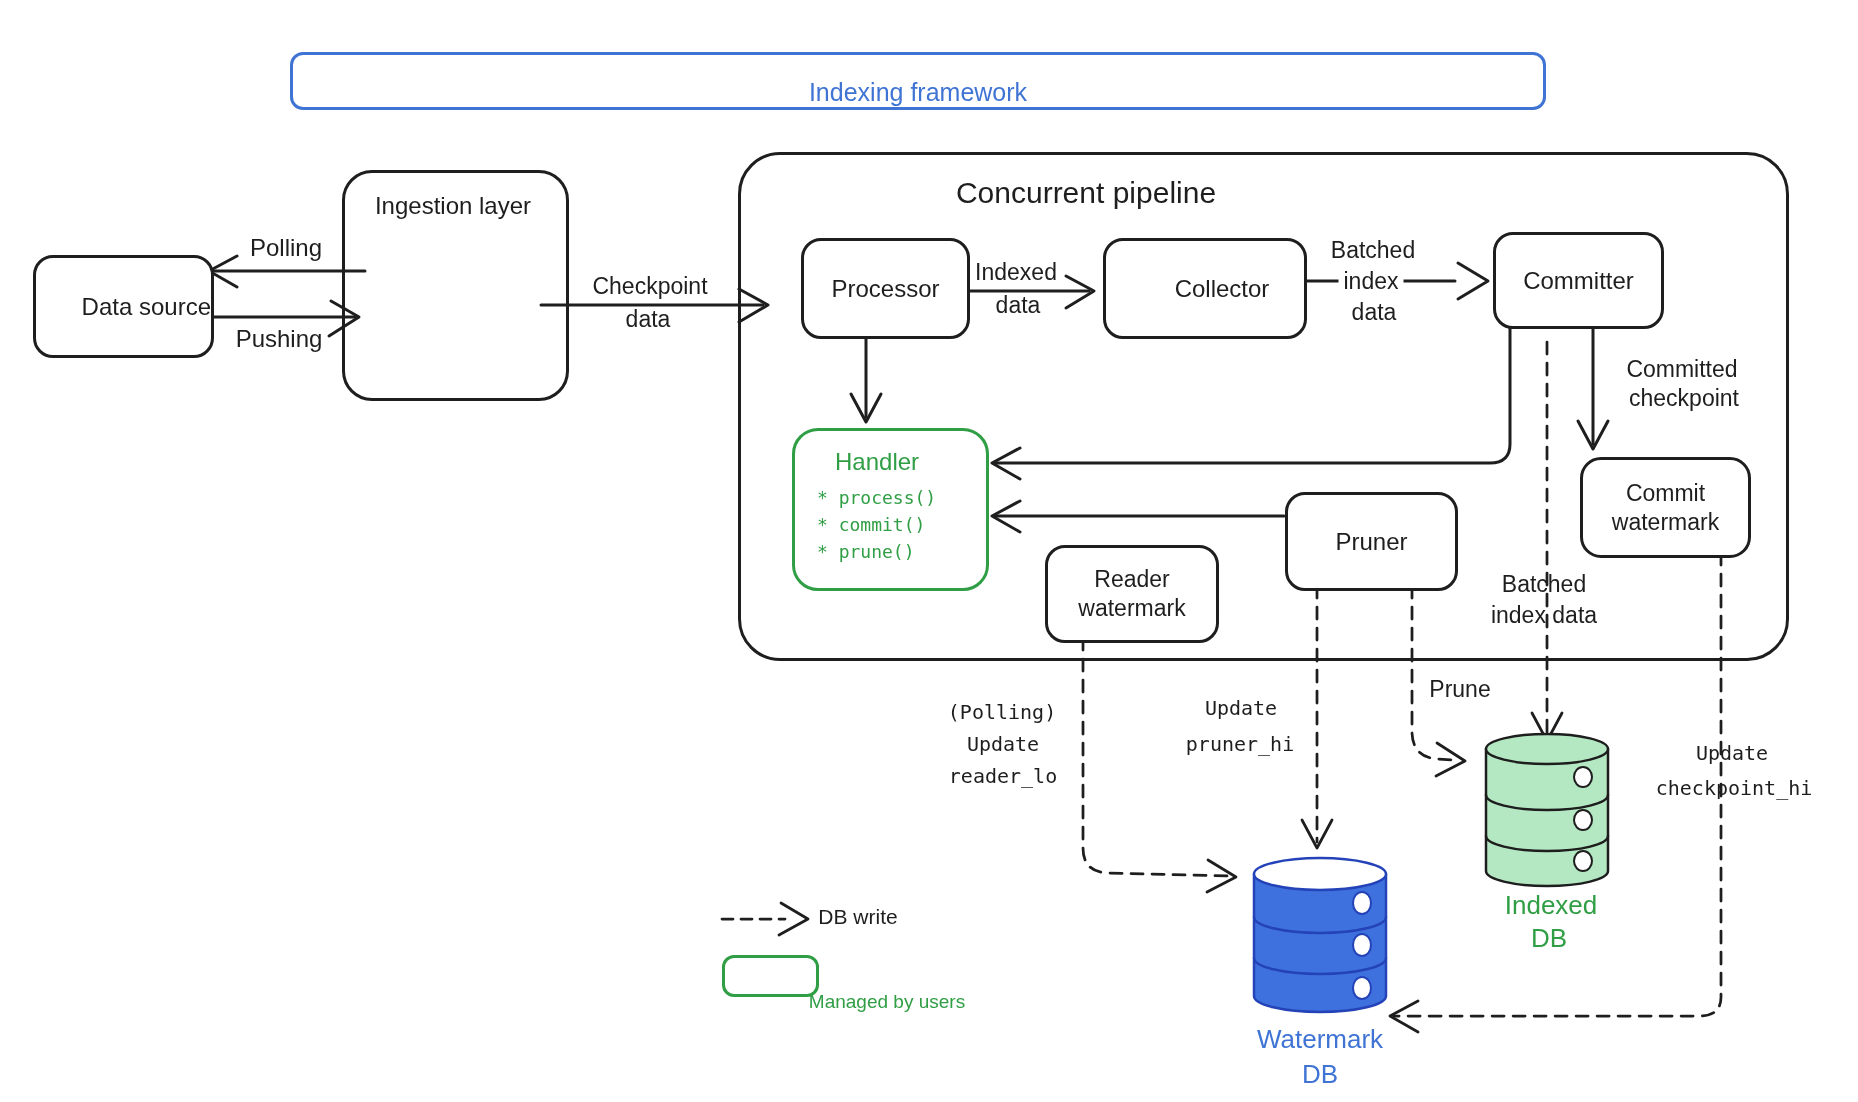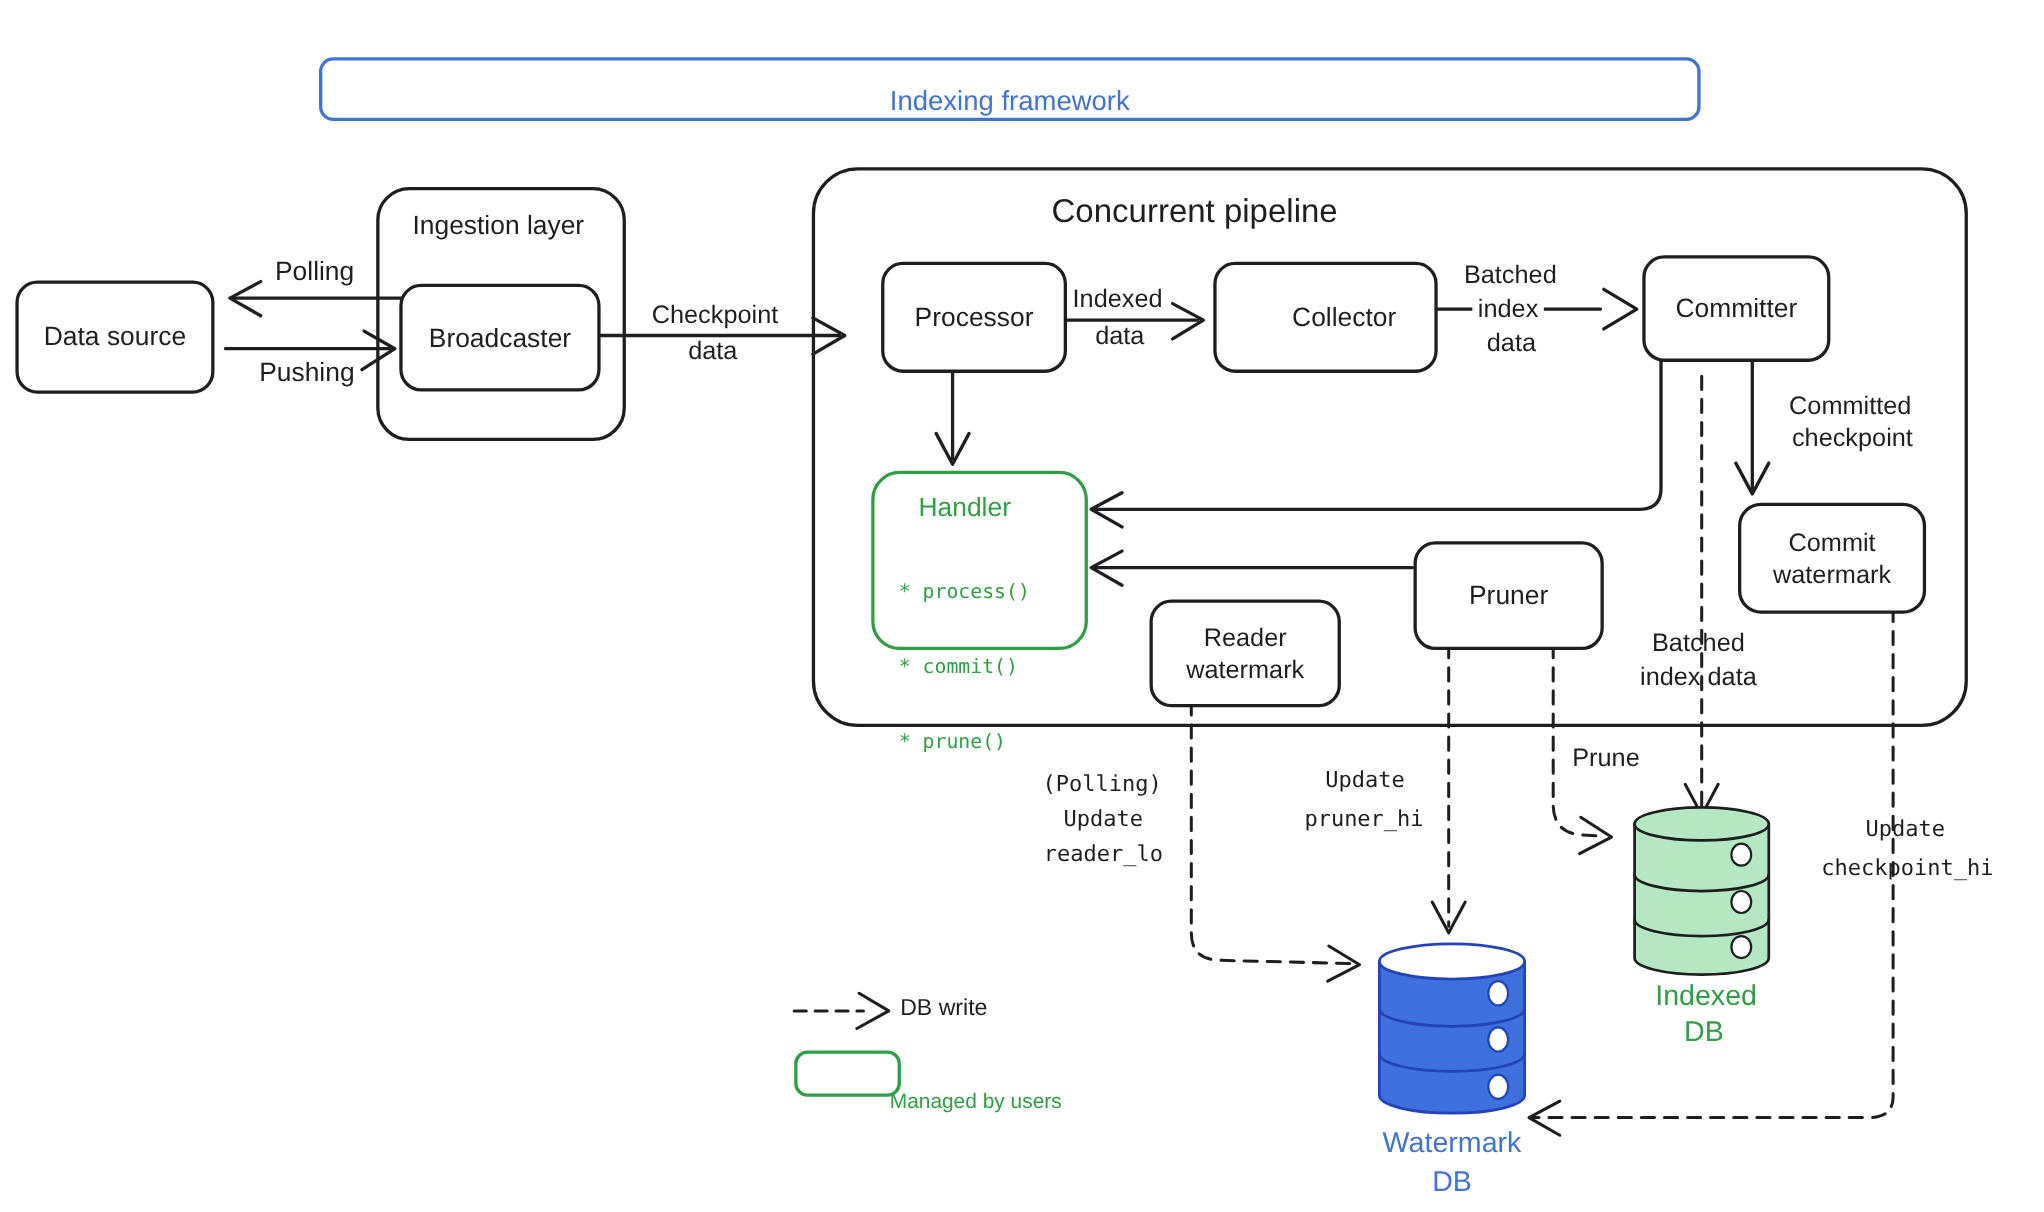--- a/index.html
+++ b/index.html
@@ -117,50 +117,47 @@
       <path d="M1486,749 L1486,871 A61,15 0 0 0 1608,871 L1608,749" fill="#b4e8c2"></path>
       <path d="M1486,795 A61,15 0 0 0 1608,795" fill="none"></path>
       <path d="M1486,836 A61,15 0 0 0 1608,836" fill="none"></path>
       <ellipse cx="1547" cy="749" rx="61" ry="15" fill="#b4e8c2"></ellipse>
       <ellipse cx="1583" cy="777" rx="9" ry="10" fill="#ffffff" stroke-width="2"></ellipse>
       <ellipse cx="1583" cy="820" rx="9" ry="10" fill="#ffffff" stroke-width="2"></ellipse>
       <ellipse cx="1583" cy="861" rx="9" ry="10" fill="#ffffff" stroke-width="2"></ellipse>
     </g>
   </svg>
 
-  <div class="node" style="left:14px;top:255px;width:175px;height:97px;">
+  <div class="node" style="left:33px;top:255px;width:175px;height:97px;align-items:flex-end;">
     <span>Data source</span>
   </div>
 
   <div class="lbl hand" style="left:453px;top:206px;font-size:24px;">Ingestion layer</div>
 
-  <div class="node" style="left:363px;top:258px;width:177px;height:92px;">
-    <span>Broadcaster</span>
-  </div>
 
   <div class="lbl hand" style="left:1086px;top:193px;font-size:30px;">Concurrent pipeline</div>
 
   <div class="node" style="left:801px;top:238px;width:163px;height:95px;">
     <span>Processor</span>
   </div>
 
   <div class="node" style="left:1103px;top:238px;width:164px;height:95px;padding-left:34px;">
     <span>Collector</span>
   </div>
 
   <div class="node" style="left:1493px;top:232px;width:165px;height:91px;">
     <span>Committer</span>
   </div>
 
   <div class="node" style="left:1580px;top:457px;width:165px;height:95px;font-size:23px;border-radius:21px;">
     <span>Commit</span>
     <span>watermark</span>
   </div>
 
-  <div class="node" id="handler-box" style="left:792px;top:428px;width:191px;height:157px;gap:41px;">
+  <div class="node" id="handler-box" style="left:792px;top:428px;width:191px;height:157px;">
     <div class="h-title">Handler</div>
     <div class="h-m">* process()</div>
     <div class="h-m">* commit()</div>
     <div class="h-m">* prune()</div>
   </div>
 
   <div class="node" style="left:1045px;top:545px;width:168px;height:92px;font-size:23px;">
     <span>Reader</span>
     <span>watermark</span>
   </div>

